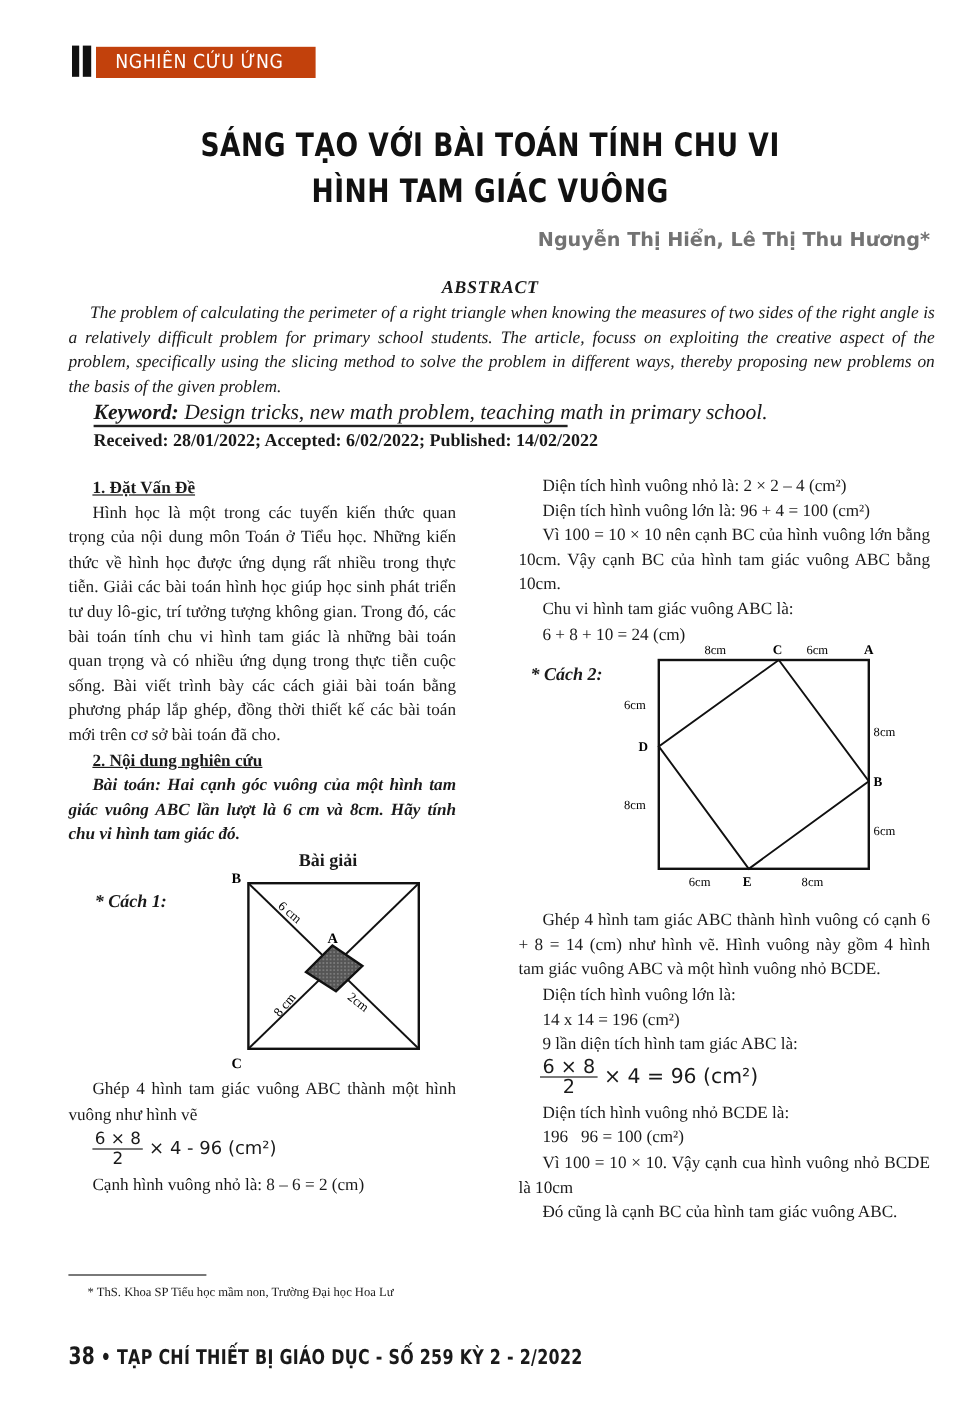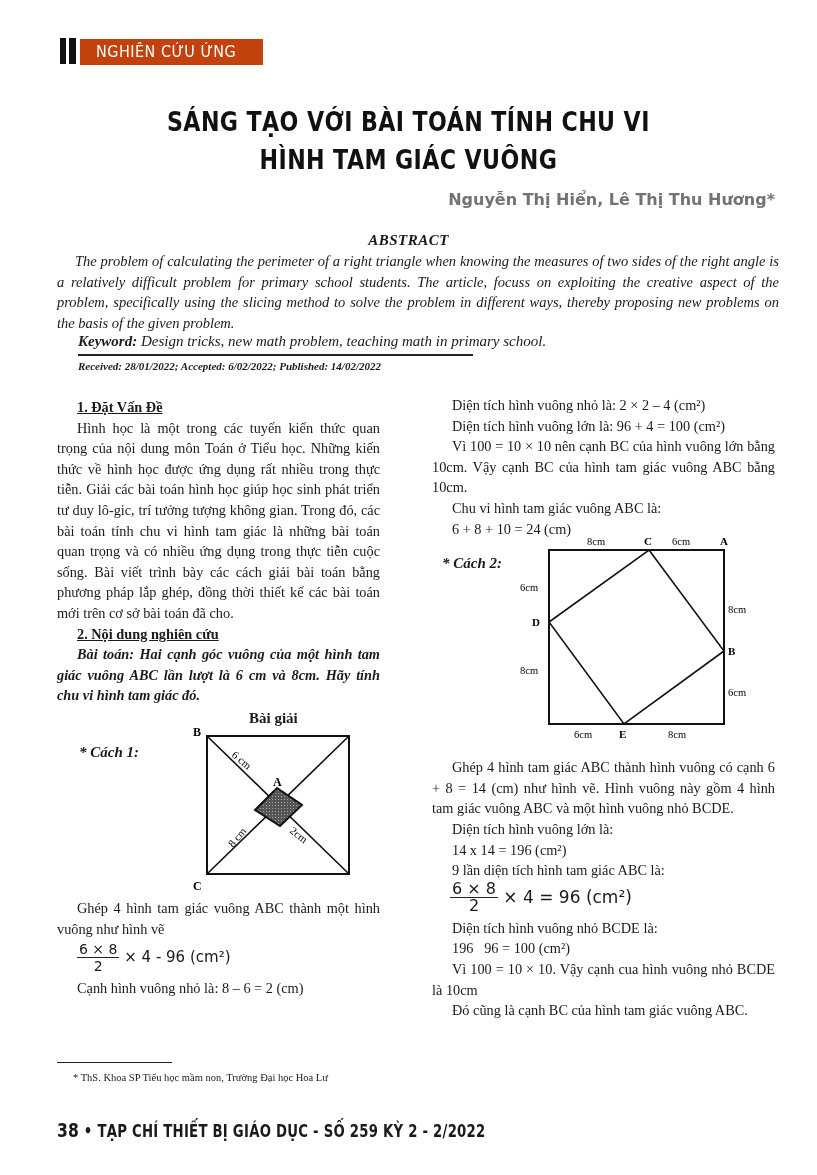--- a/index.html
+++ b/index.html
@@ -18,24 +18,24 @@
   .title { left: 0; width: 817px; top: 103px; text-align: center;
            font-family: "DejaVu Sans", sans-serif; font-weight: bold; font-size: 27px;
            line-height: 38px; letter-spacing: 0.5px; color: #111; transform: scaleX(0.82); transform-origin: 408px 0; }
   .authors { right: 42px; top: 190px; font-family: "DejaVu Sans", sans-serif; font-weight: bold;
              font-size: 16px; color: #737373; }
 
   .abstract-head { left: 0; width: 817px; top: 232px; text-align: center; font-style: italic; font-weight: bold;
                    font-size: 15px; letter-spacing: 0.5px; }
   .abstract { left: 57px; width: 722px; top: 251px; font-style: italic; font-size: 14.5px; line-height: 20.5px;
               text-align: justify; text-indent: 18px; }
-  .keyword { left: 78px; top: 333px; font-style: italic; font-size: 15px; }
+  .keyword { left: 78px; top: 333px; font-style: italic; font-size: 18px; }
   .keyword b { font-weight: bold; }
   .kw-rule { left: 78px; top: 354px; width: 395px; height: 2px; background: #222; }
-  .dates { left: 78px; top: 360px; font-style: italic; font-weight: bold; font-size: 11px; }
+  .dates { left: 78px; top: 360px; font-weight: bold; font-size: 15px; }
 
   .col { font-size: 14.3px; line-height: 20.6px; text-align: justify; }
   .col p { margin: 0; }
   .ind { text-indent: 20px; }
   .h { font-weight: bold; text-decoration: underline; }
   .bi { font-weight: bold; font-style: italic; }
 
   .left-col { left: 57px; width: 323px; top: 397px; }
   .right-col { left: 432px; width: 343px; top: 395px; }
 

